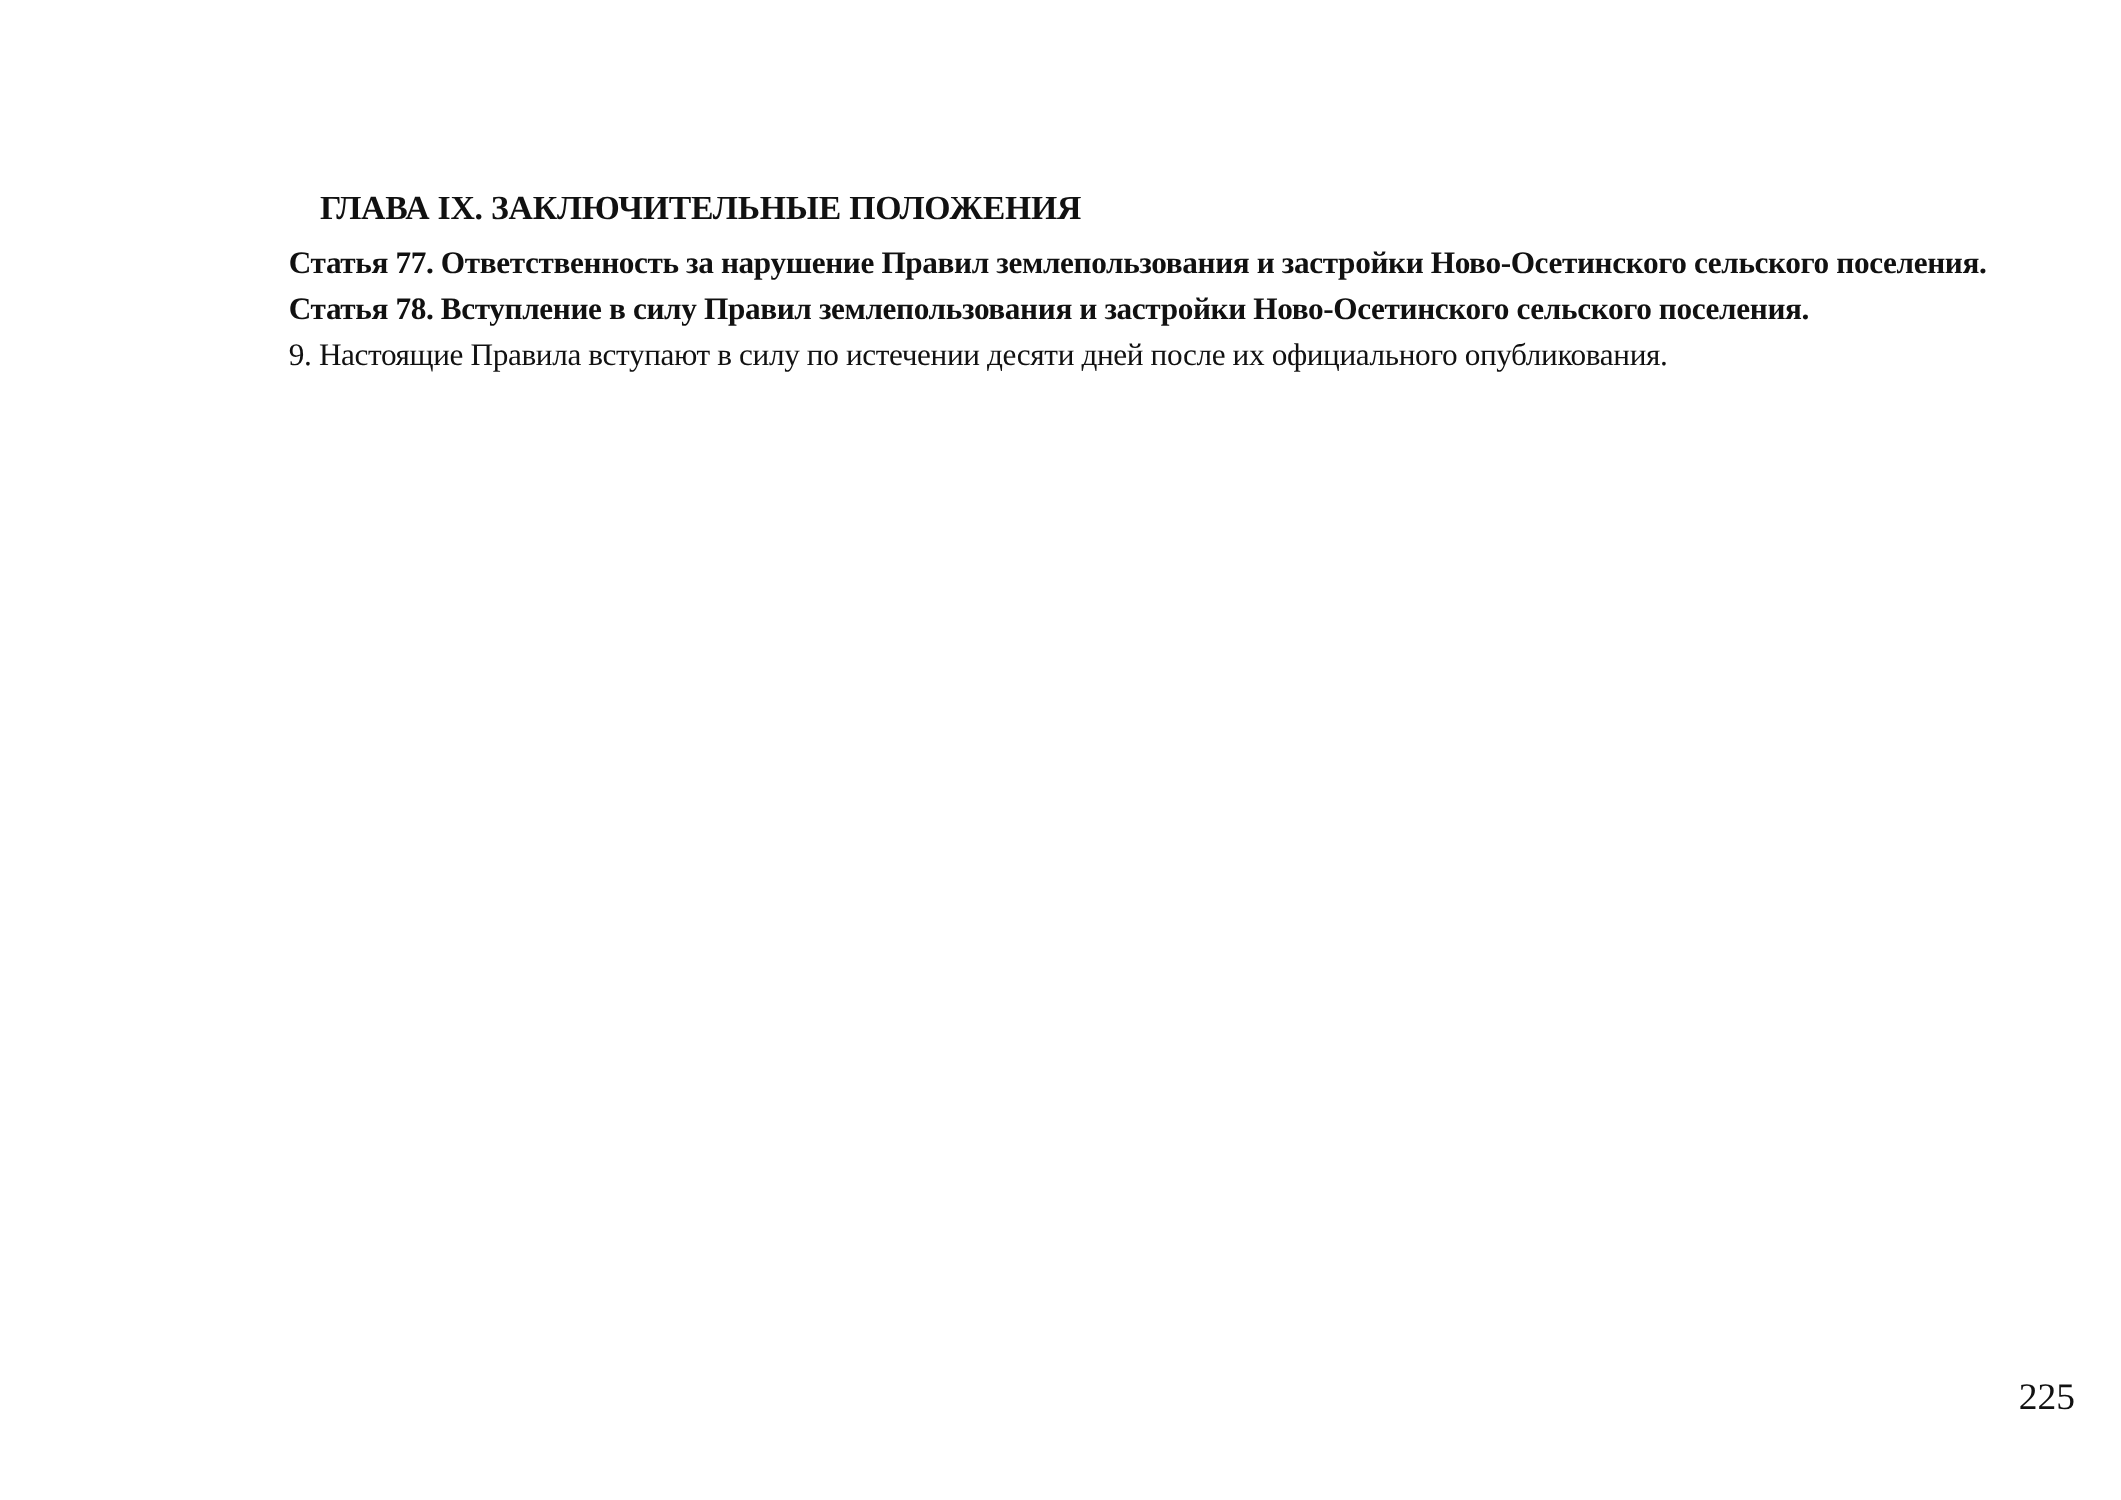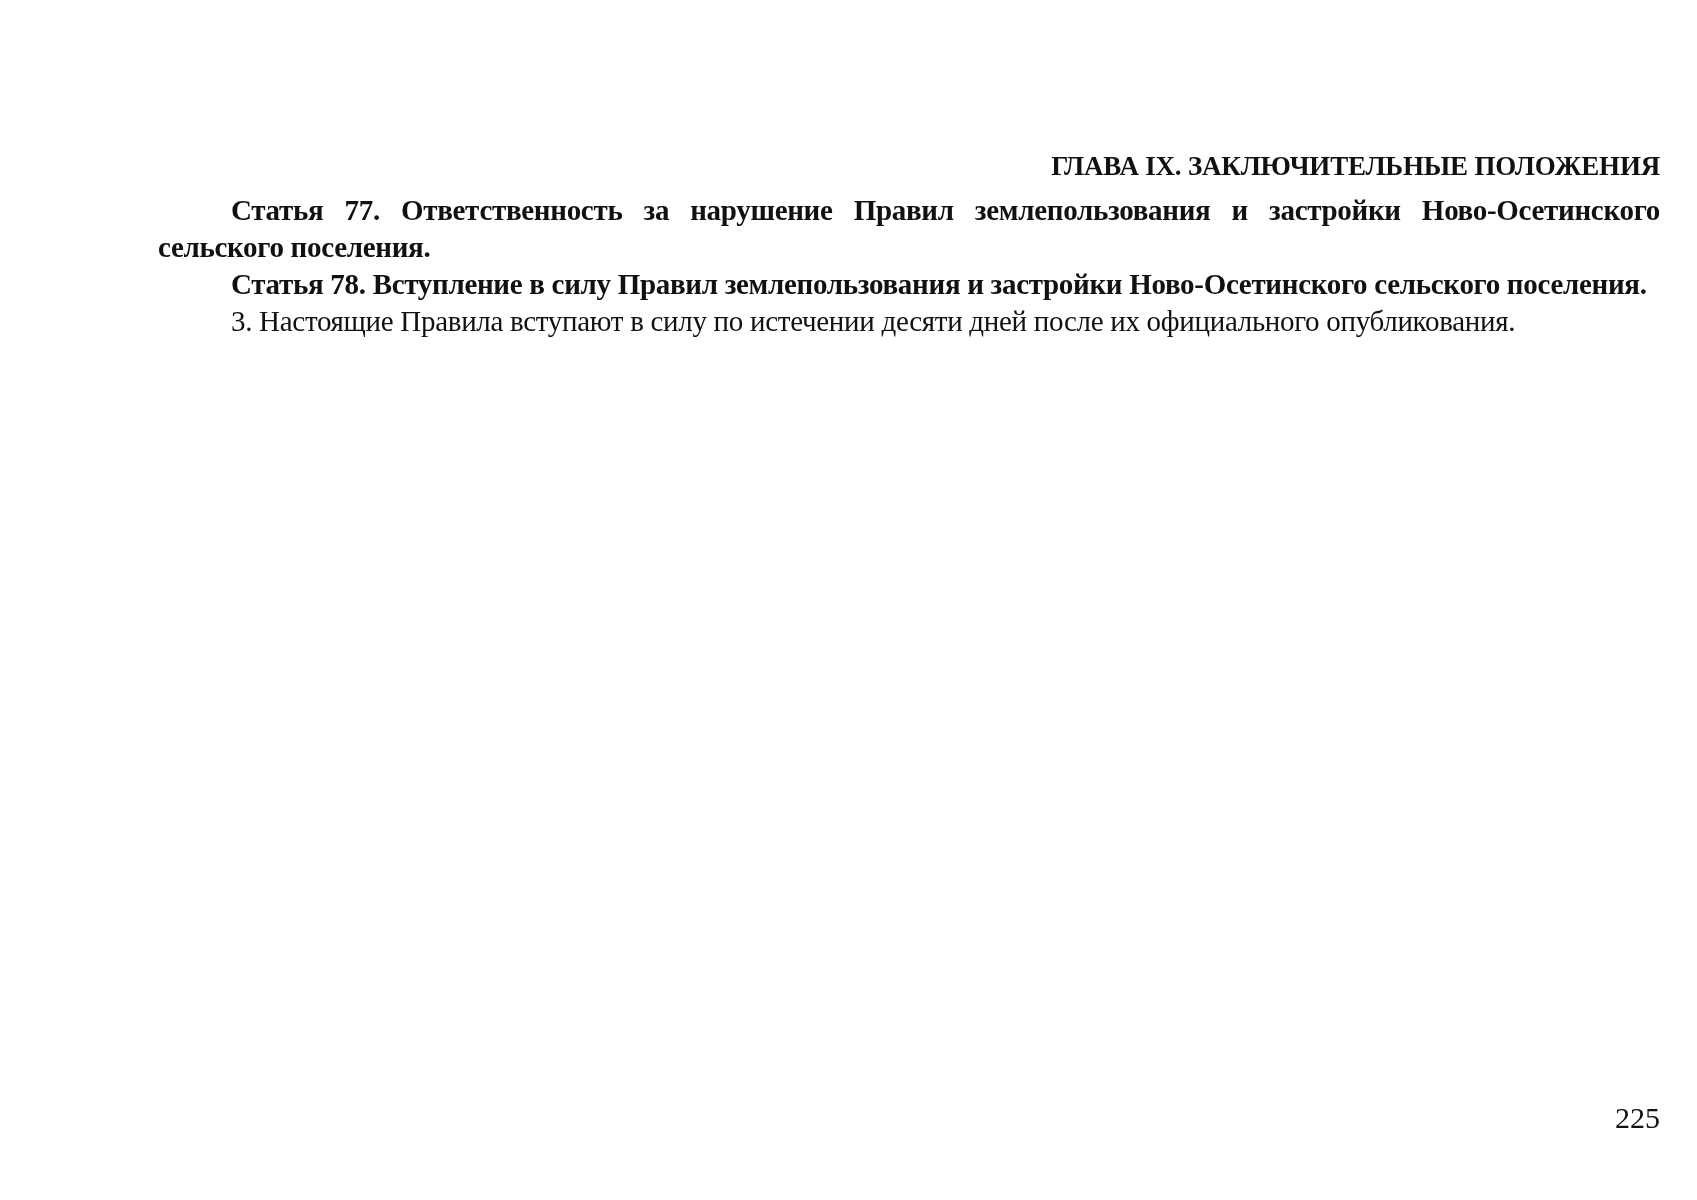--- a/index.html
+++ b/index.html
@@ -15,31 +15,31 @@
       font-family: "Liberation Serif", serif;
       color: #111111;
     }
     .page {
       position: absolute;
       left: 158px;
       top: 148px;
       width: 1502px;
     }
     .chapter-title {
-      text-align: right;
+      text-align: left;
       font-weight: bold;
       font-size: 27px;
       line-height: 36px;
       margin: 0 0 8px 0;
       padding-left: 98px;
       letter-spacing: -0.2px;
     }
     p {
       margin: 0;
-      font-size: 29px;
+      font-size: 25px;
       line-height: 37px;
       text-align: justify;
       text-indent: 73px;
       letter-spacing: -0.3px;
     }
     p.article {
       font-weight: bold;
     }
     .page-number {
       position: absolute;
@@ -54,17 +54,17 @@
 
 <div class="page">
   <h1 class="chapter-title">ГЛАВА IX. ЗАКЛЮЧИТЕЛЬНЫЕ ПОЛОЖЕНИЯ</h1>
 
   <section>
     <p class="article">Статья 77. Ответственность за нарушение Правил землепользования и застройки Ново-Осетинского сельского поселения.</p>
   </section>
 
   <section>
     <p class="article">Статья 78. Вступление в силу Правил землепользования и застройки Ново-Осетинского сельского поселения.</p>
-    <p>3. Настоящие Правила вступают в силу по истечении десяти дней после их официального опубликования.</p>
+    <p>9. Настоящие Правила вступают в силу по истечении десяти дней после их официального опубликования.</p>
   </section>
 </div>
 
 <div class="page-number">225</div>
 
 </body></html>

